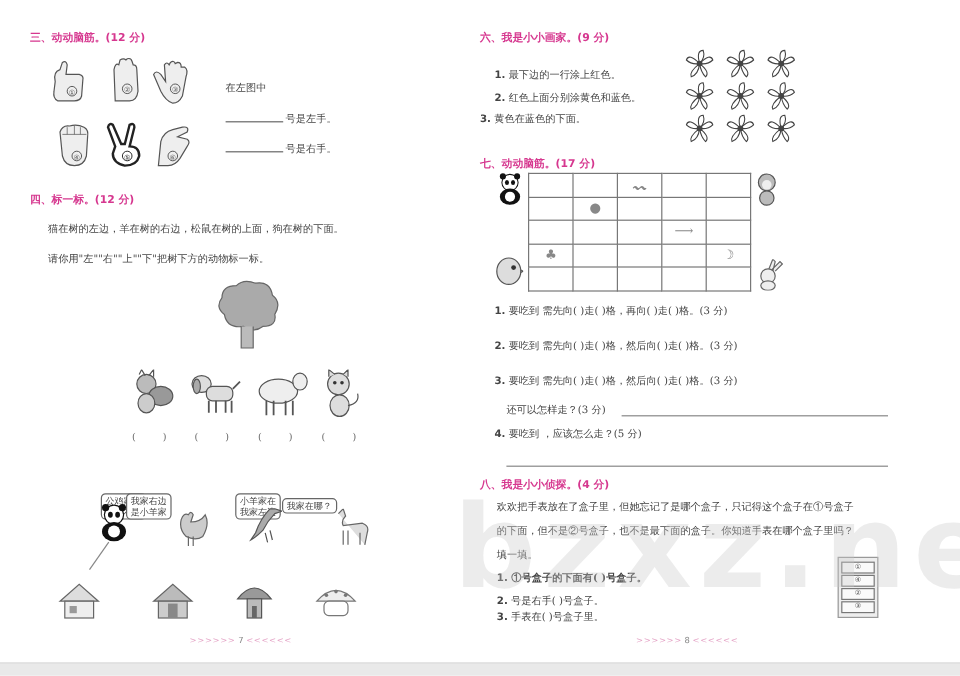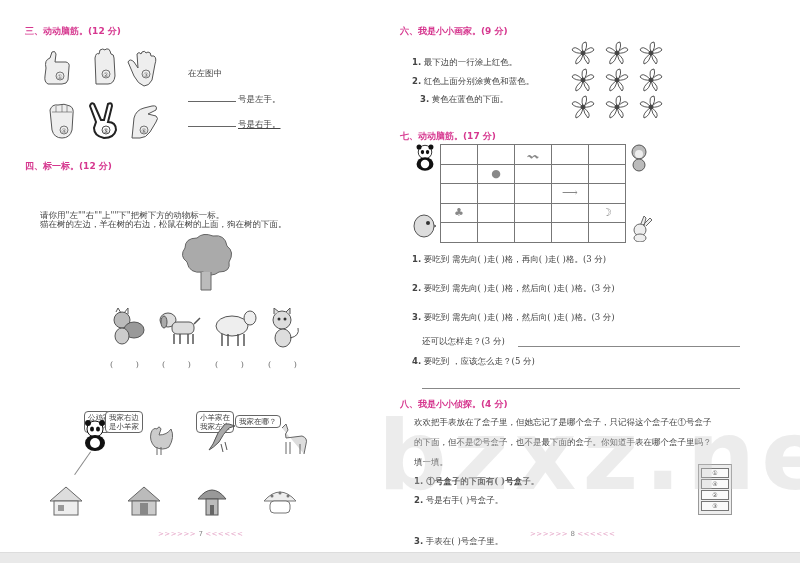--- a/index.html
+++ b/index.html
@@ -79,26 +79,26 @@
           <path d="M6 38 L8 18 Q10 10 18 8 L26 6 Q32 5 30 10 L22 14 L30 16 Q33 18 30 22 L24 32 Q20 38 14 38 Z" fill="#eee" stroke="#555" stroke-width="1"></path>
           <circle cx="18" cy="30" r="4" fill="none" stroke="#555" stroke-width="0.8"></circle>
           <text x="18" y="33" font-size="6" text-anchor="middle" fill="#555">⑥</text>
         </svg>
     </div>
 
     <div class="txt" style="left:188px; top:68px;">在左图中</div>
     <div class="txt" style="left:188px; top:93px;">
       <span class="blank"></span><span>号是左手。</span>
     </div>
-    <div class="txt" style="left:188px; top:118px;text-decoration:underline;">
+    <div class="txt" style="left:188px; top:118px;">
       <span class="blank"></span><span>号是右手。</span>
     </div>
 
     <div class="section-title" style="left:25px; top:160px;">四、标一标。(12 分)</div>
-    <div class="txt" style="left:40px; top:185px;margin-top:34px;">猫在树的左边，羊在树的右边，松鼠在树的上面，狗在树的下面。</div>
+    <div class="txt" style="left:40px; top:185px;">猫在树的左边，羊在树的右边，松鼠在树的上面，狗在树的下面。</div>
     <div class="txt" style="left:40px; top:210px;">请你用"左""右""上""下"把树下方的动物标一标。</div>
 
     <svg class="animal" style="left:177px; top:232px;" width="58" height="62" viewBox="0 0 58 62">
       <path d="M10 30 Q2 24 8 16 Q8 6 20 6 Q26 0 36 4 Q48 2 50 14 Q58 20 52 30 Q54 40 42 40 Q34 46 26 40 Q12 42 10 30 Z" fill="#aaa" stroke="#666" stroke-width="1"></path>
       <path d="M24 40 L24 58 L34 58 L34 40" fill="#bbb" stroke="#666" stroke-width="1"></path>
     </svg>
 
     <svg class="animal" style="left:108px; top:308px;" width="40" height="40" viewBox="0 0 40 40">
       <circle cx="14" cy="12" r="8" fill="#bbb" stroke="#555"></circle>
         <path d="M8 4 L10 0 L13 5 M16 5 L20 0 L20 6" stroke="#555" fill="none"></path>
@@ -187,21 +187,21 @@
 
     <div class="page-num" style="left:158px; top:530px;">
       <span class="arr">&gt;&gt;&gt;&gt;&gt;&gt;</span> <span>7</span> <span class="arr">&lt;&lt;&lt;&lt;&lt;&lt;</span>
     </div>
   </div>
 
   <div class="page right">
     <div class="section-title" style="left:0px; top:25px;">六、我是小小画家。(9 分)</div>
     <div class="txt" style="left:12px; top:57px;"><b>1.</b> <span>最下边的一行涂上红色。</span></div>
     <div class="txt" style="left:12px; top:76px;"><b>2.</b> <span>红色上面分别涂黄色和蓝色。</span></div>
-    <div class="txt" style="left:20px; top:94px;"><b>3.</b> <span>黄色在蓝色的下面。</span></div>
+    <div class="txt" style="left:0; top:94px;"><b>3.</b> <span>黄色在蓝色的下面。</span></div>
 
     <div id="flowers">
         <div class="flower" style="left: 170px; top: 40px;"><svg viewBox="0 0 26 26" width="26" height="26">
             <g fill="none" stroke="#444" stroke-width="0.9">
               <path d="M13 13 Q4 4 2 10 Q6 14 13 13"></path>
               <path d="M13 13 Q10 2 16 2 Q18 8 13 13"></path>
               <path d="M13 13 Q22 4 24 10 Q20 14 13 13"></path>
               <path d="M13 13 Q22 20 18 24 Q14 20 13 13"></path>
               <path d="M13 13 Q4 20 6 24 Q12 22 13 13"></path>
               <circle cx="13" cy="13" r="2" fill="#444"></circle>
@@ -373,21 +373,21 @@
     <div class="line" style="left:118px; top:346px; width:222px;"></div>
     <div class="txt" style="left:12px; top:356px;"><b>4.</b> <span>要吃到    ，应该怎么走？(5 分)</span></div>
     <div class="line" style="left:22px; top:388px; width:318px;"></div>
 
     <div class="section-title" style="left:0px; top:398px;">八、我是小小侦探。(4 分)</div>
     <div class="txt" style="left:14px; top:417px;">欢欢把手表放在了盒子里，但她忘记了是哪个盒子，只记得这个盒子在①号盒子</div>
     <div class="txt" style="left:14px; top:437px;">的下面，但不是②号盒子，也不是最下面的盒子。你知道手表在哪个盒子里吗？</div>
     <div class="txt" style="left:14px; top:457px;">填一填。</div>
     <div class="txt" style="left:14px; top:476px;font-weight:bold;"><b>1.</b> <span>①号盒子的下面有(          )号盒子。</span></div>
     <div class="txt" style="left:14px; top:495px;"><b>2.</b> <span>号是右手(          )号盒子。</span></div>
-    <div class="txt" style="left:14px; top:536px;text-align:center;"><b>3.</b> <span>手表在(          )号盒子里。</span></div>
+    <div class="txt" style="left:14px; top:509px;text-align:center;"><b>3.</b> <span>手表在(          )号盒子里。</span></div>
 
     <div class="boxes" style="left:298px; top:464px;">
       <div class="b">①</div>
       <div class="b">④</div>
       <div class="b">②</div>
       <div class="b">③</div>
     </div>
 
     <div class="page-num" style="left:130px; top:530px;">
       <span class="arr">&gt;&gt;&gt;&gt;&gt;&gt;</span> <span>8</span> <span class="arr">&lt;&lt;&lt;&lt;&lt;&lt;</span>

